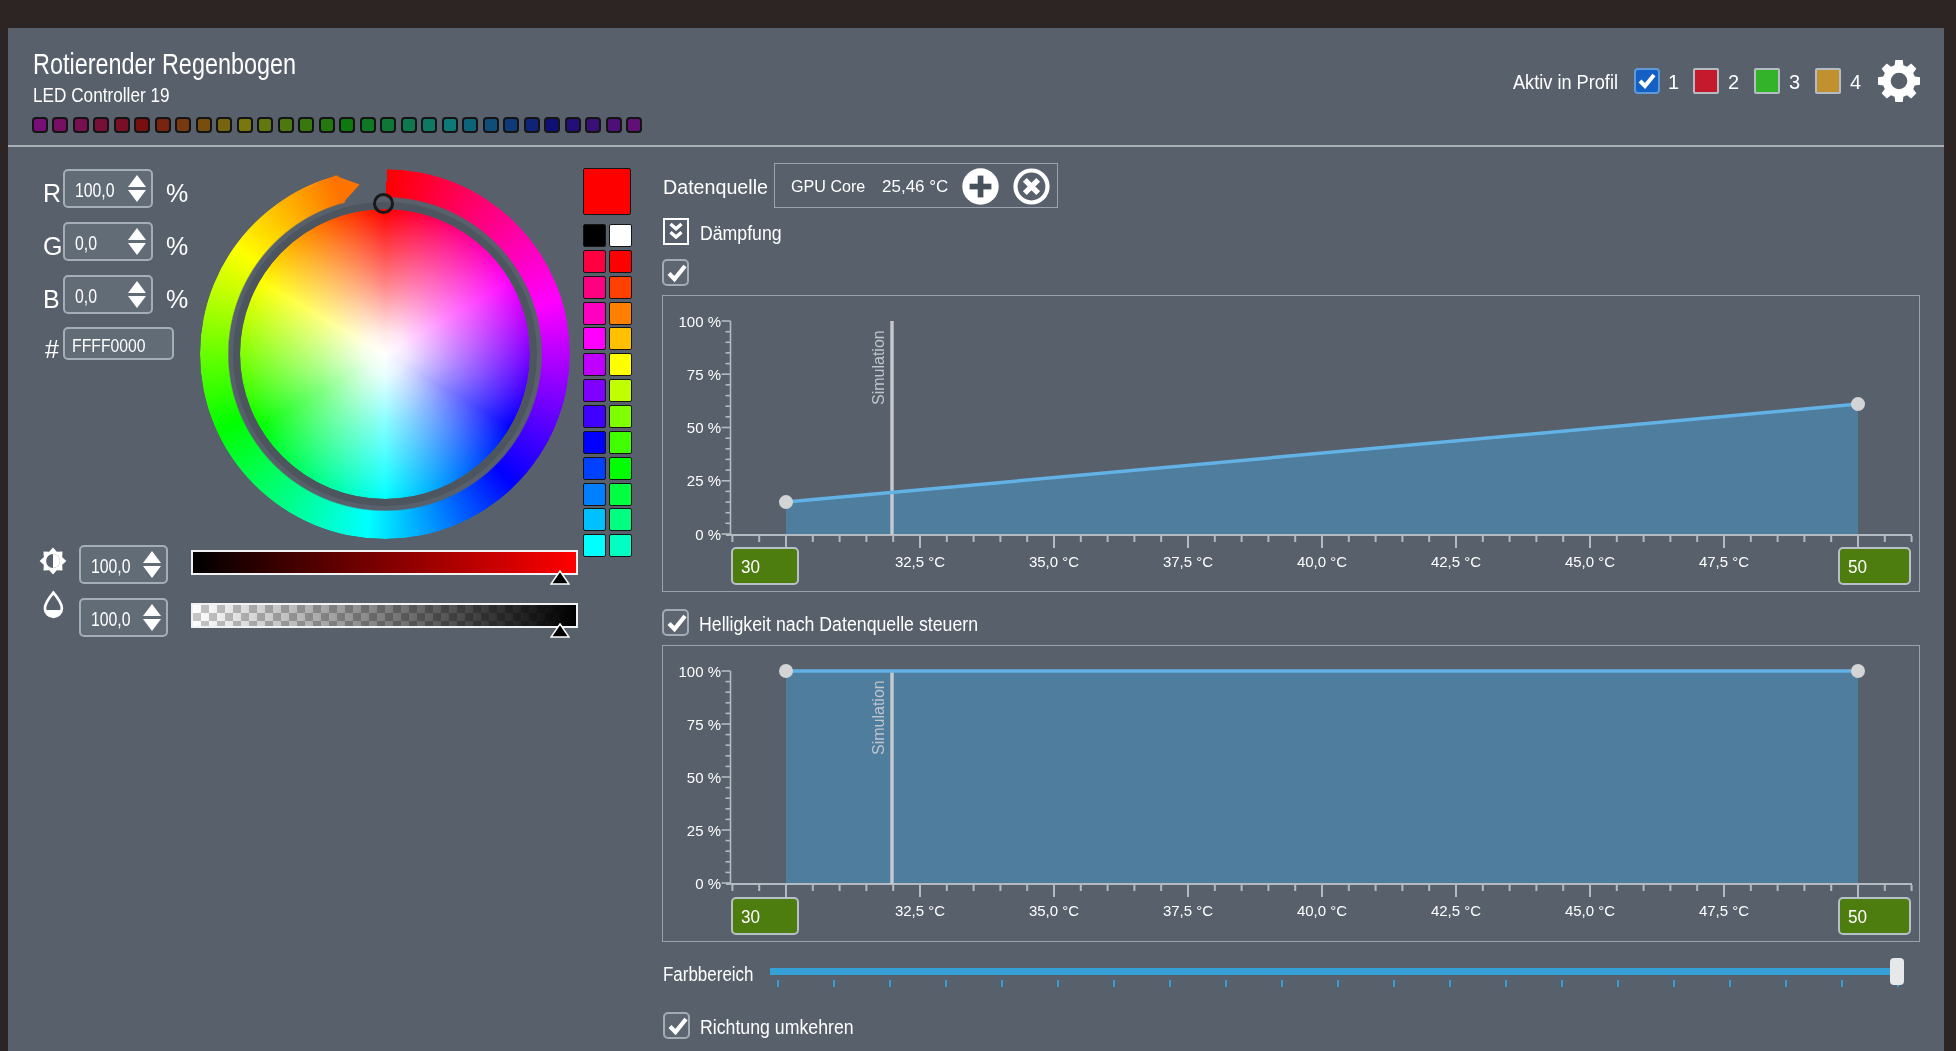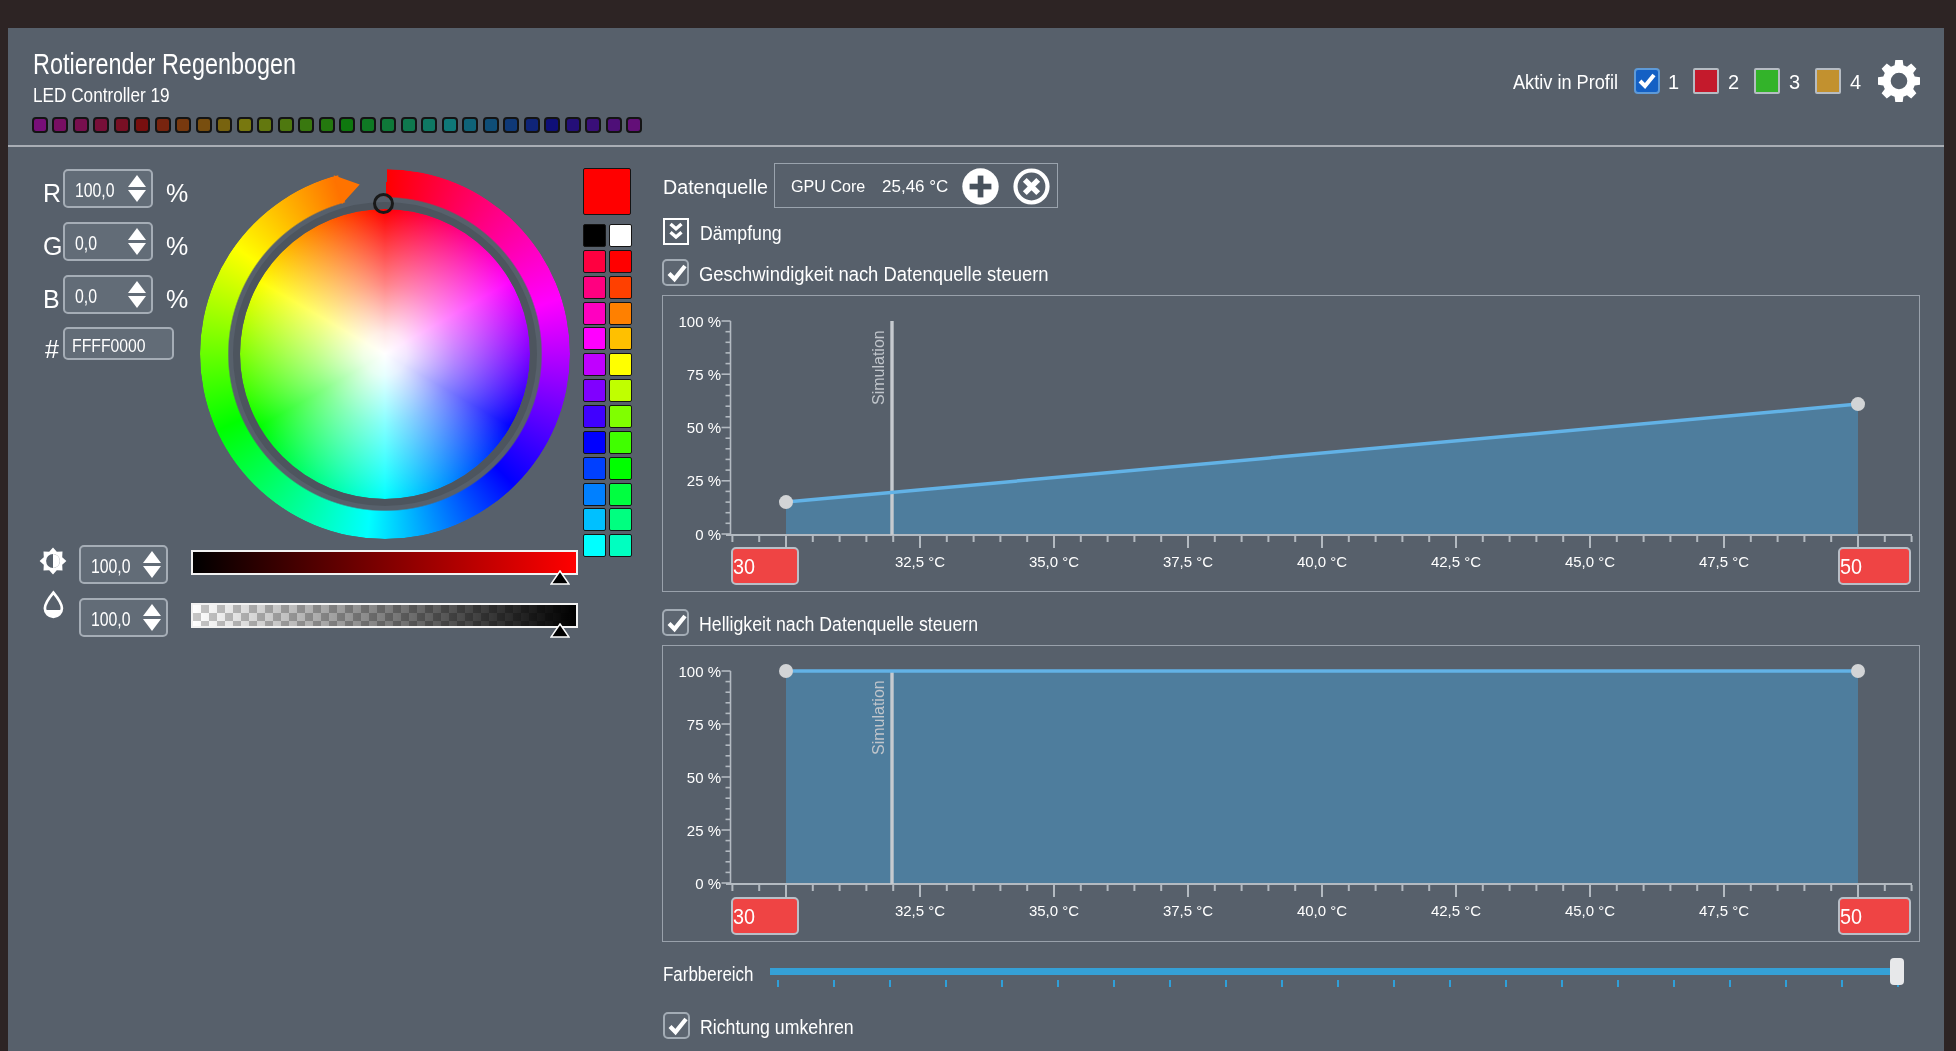--- a/index.html
+++ b/index.html
@@ -13,22 +13,22 @@
 .lbl { position:absolute; color:#fff; font-size:20px; line-height:26px; white-space:nowrap; }
 .biglbl { position:absolute; color:#fff; font-size:25px; line-height:25px; }
 .spin { position:absolute; width:90px; height:39px; background:#626c77; border:2px solid #a5adb6;
   border-radius:5px; color:#fff; font-size:20px; line-height:38px; padding-left:10px; }
 .spin .ar { position:absolute; right:5px; width:0; height:0; border-left:9.5px solid transparent;
   border-right:9.5px solid transparent; }
 .up { top:4px; border-bottom:12px solid #fff; }
 .dn { bottom:4px; border-top:12px solid #fff; }
 .cb { position:absolute; width:27px; height:27px; background:#5d6671; border:2px solid #a3acb5; border-radius:5px; }
 .cb svg { position:absolute; left:0px; top:0px; }
-.numbox { position:absolute; width:68px; height:38px; background:#ef4444; border:2px solid #b9bfc7;
-  border-radius:5px; color:#fff; font-size:22px; line-height:36px; }
+.numbox { position:absolute; width:68px; height:38px; background:#4d7c0f; border:2px solid #b9bfc7;
+  border-radius:5px; color:#fff; font-size:19px; line-height:36px; padding-left:8px; }
 .chartpanel { position:absolute; left:662px; width:1258px; height:297px; border:1.5px solid #99a1ab; }
 .chartsvg { position:absolute; left:0; top:0; }
 .axt { font-family:"Liberation Sans",sans-serif; font-size:15px; fill:#ffffff; }
 .simt { font-family:"Liberation Sans",sans-serif; font-size:16px; fill:#c0c5cb; }
 .ftick { position:absolute; top:969px; width:2px; height:7px; background:#2f9fd8; }
 .pswatch { position:absolute; top:57px; width:26px; height:26px; border:2px solid #b6bcc3; border-radius:2px; }
 </style></head>
 <body>
 <div id="wrap">
 <div id="panel"></div>
@@ -181,21 +181,20 @@
 <path d="M5.5 4 L11 8.8 L16.5 4" stroke="#fff" stroke-width="3.4" fill="none"></path>
 <path d="M5.5 12.2 L11 17 L16.5 12.2" stroke="#fff" stroke-width="3.4" fill="none"></path>
       </svg></div>
 <div class="lbl" style="left:700px;top:209px;"><span class="sx" style="transform:scaleX(0.884)">Dämpfung</span></div>
 
 <div class="cb" style="left:662px;top:248px;">
       <svg width="24" height="24" viewBox="0 0 24 24">
         <polyline points="5,12.5 10.5,18 21,5" stroke="#fff" stroke-width="4.2" fill="none"></polyline>
       </svg>
     </div>
-<div class="lbl" style="left:699px;top:250px;"><span class="sx" style="transform:scaleX(0.922)">Geschwindigkeit nach Datenquelle steuern</span></div>
 
 <div class="chartpanel" style="top:284px;">
       <svg class="chartsvg" width="1256" height="296" viewBox="0 0 1256 296">
         <line x1="67.5" y1="25.0" x2="67.5" y2="239.0" stroke="#b3bac1" stroke-width="1.6"></line>
         <line x1="58.5" y1="238.0" x2="67.5" y2="238.0" stroke="#b3bac1" stroke-width="1.6"></line>
         <line x1="62.5" y1="227.3" x2="67.5" y2="227.3" stroke="#b3bac1" stroke-width="1.6"></line>
         <line x1="62.5" y1="216.7" x2="67.5" y2="216.7" stroke="#b3bac1" stroke-width="1.6"></line>
         <line x1="62.5" y1="206.1" x2="67.5" y2="206.1" stroke="#b3bac1" stroke-width="1.6"></line>
         <line x1="62.5" y1="195.4" x2="67.5" y2="195.4" stroke="#b3bac1" stroke-width="1.6"></line>
         <line x1="58.5" y1="184.8" x2="67.5" y2="184.8" stroke="#b3bac1" stroke-width="1.6"></line>

